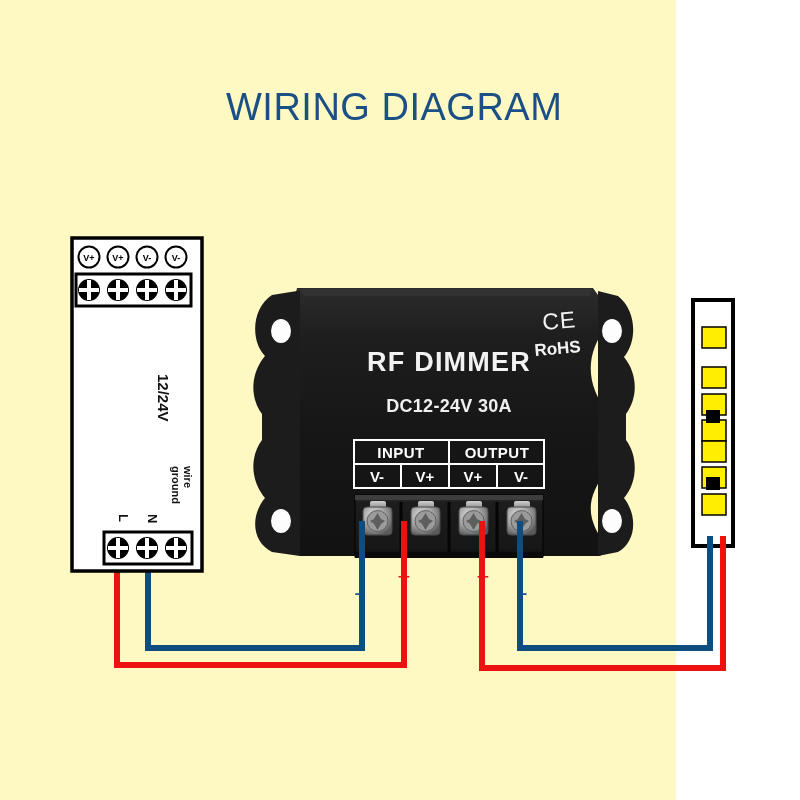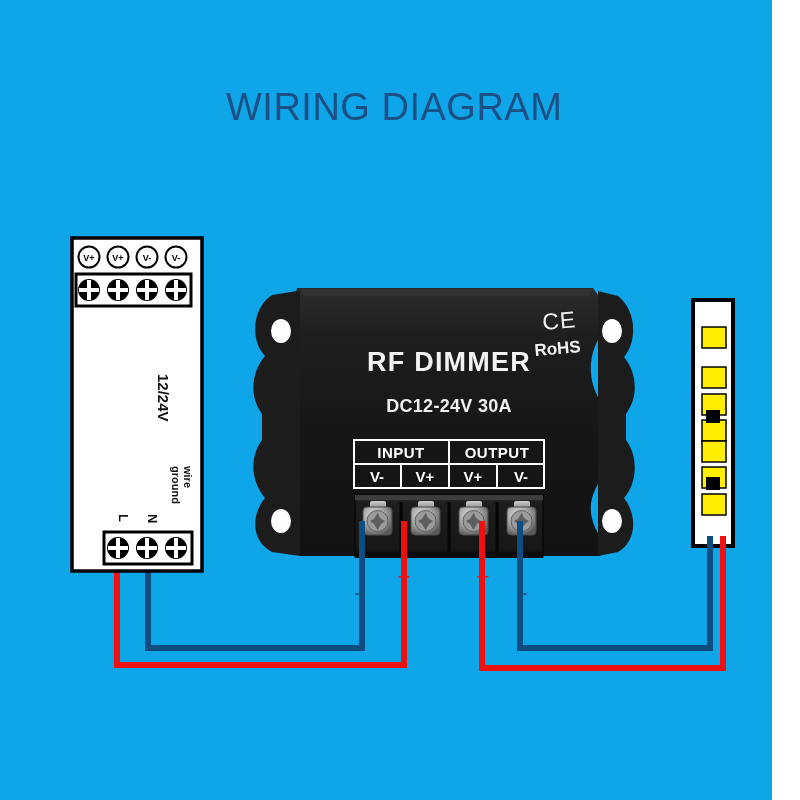--- a/index.html
+++ b/index.html
@@ -8,23 +8,23 @@
     background: #ffffff;
   }
   body {
     width: 800px;
     height: 800px;
     font-family: "Liberation Sans", sans-serif;
     overflow: hidden;
   }
   #stage {
     position: relative;
-    width: 772px;
+    width: 676px;
     height: 800px;
-    background: #0ea5e9;
+    background: #fef9c3;
   }
   #diagram-svg {
     position: absolute;
     left: 0;
     top: 0;
     width: 800px;
     height: 800px;
   }
   .ttl {
     font-family: "Liberation Sans", sans-serif;

